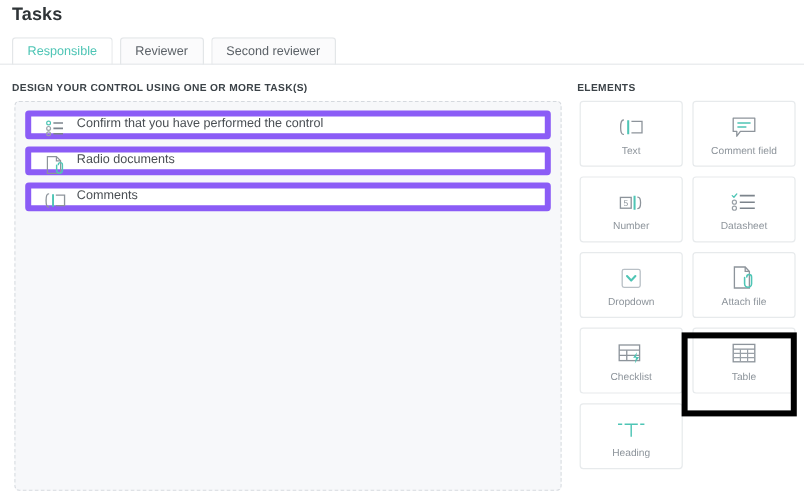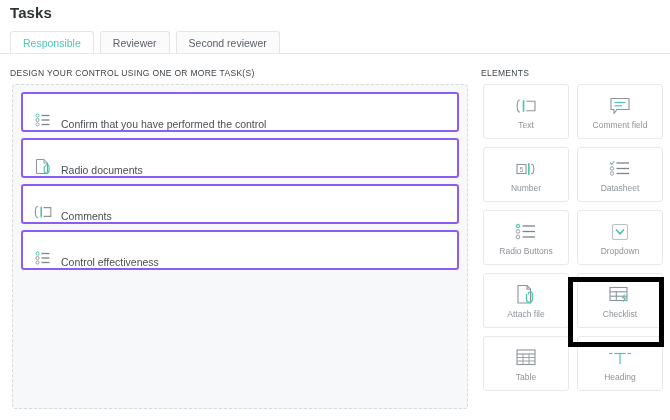--- a/index.html
+++ b/index.html
@@ -62,21 +62,21 @@
     top: 53px;
     width: 670px;
     height: 1px;
     background: #e6e9eb;
   }
 
   
   .section-label {
     position: absolute;
     font-size: 8.5px;
-    font-weight: normal;
+    font-weight: bold;
     color: #3c4348;
     letter-spacing: 0.3px;
   }
   #design-label { left: 10px; top: 68px; }
   #elements-label { left: 481px; top: 68px; }
 
   
   .dropzone {
     position: absolute;
     left: 12px;
@@ -84,26 +84,26 @@
     width: 456px;
     height: 325px;
     box-sizing: border-box;
     background: #f7f8fa;
     border: 1px dashed #d5d9de;
     border-radius: 4px;
     padding: 7px 8px;
   }
   .task-row {
     box-sizing: border-box;
-    height: 40px;
+    height: 24px;
     background: #ffffff;
-    border: 2px solid #8b5cf6;
+    border: 5px solid #8b5cf6;
     border-radius: 3px;
     display: flex;
-    align-items: flex-end;
+    align-items: flex-start;
     padding-left: 10px;
     margin-bottom: 6px;
   }
   .task-icon {
     width: 20px;
     height: 20px;
     flex: 0 0 20px;
     display: flex;
     align-items: center;
     justify-content: center;
@@ -211,33 +211,20 @@
     <span class="task-icon">
       <svg width="20" height="14" viewBox="0 0 20 14">
         <path d="M4.5 1.5 C2.4 1.5 2.4 7 2.4 7 C2.4 7 2.4 12.5 4.5 12.5" fill="none" stroke="#8d949b" stroke-width="1.1" stroke-linecap="round"></path>
         <line x1="8.2" y1="1.8" x2="8.2" y2="12.2" stroke="#4ec5b5" stroke-width="1.6"></line>
         <path d="M10.5 2.6 L17.8 2.6 L17.8 11.4 L10.5 11.4" fill="none" stroke="#8d949b" stroke-width="1.1"></path>
       </svg>
     </span>
     <span class="task-label">Comments</span>
   </div>
 
-  <div class="task-row">
-    <span class="task-icon">
-      <svg width="16" height="16" viewBox="0 0 16 16">
-        <circle cx="2.5" cy="3.5" r="1.6" fill="none" stroke="#4ec5b5" stroke-width="1"></circle>
-        <circle cx="2.5" cy="8" r="1.6" fill="none" stroke="#9aa1a8" stroke-width="1"></circle>
-        <circle cx="2.5" cy="12.5" r="1.6" fill="none" stroke="#9aa1a8" stroke-width="1"></circle>
-        <line x1="6.5" y1="3.5" x2="14.5" y2="3.5" stroke="#7c848c" stroke-width="1.3"></line>
-        <line x1="6.5" y1="8" x2="14.5" y2="8" stroke="#7c848c" stroke-width="1.3"></line>
-        <line x1="6.5" y1="12.5" x2="14.5" y2="12.5" stroke="#7c848c" stroke-width="1.3"></line>
-      </svg>
-    </span>
-    <span class="task-label">Control effectiveness</span>
-  </div>
 
 </div>
 
 <div class="elements-grid">
 
   <div class="element-tile">
     <span class="tile-icon">
       <svg width="28" height="16" viewBox="0 0 28 16">
         <path d="M7.5 2 C5.2 2 5.2 8 5.2 8 C5.2 8 5.2 14 7.5 14" fill="none" stroke="#8d949b" stroke-width="1.1" stroke-linecap="round"></path>
         <line x1="11.5" y1="2.2" x2="11.5" y2="13.8" stroke="#4ec5b5" stroke-width="1.7"></line>
@@ -277,34 +264,20 @@
         <circle cx="3" cy="8.5" r="1.7" fill="none" stroke="#9aa1a8" stroke-width="1"></circle>
         <circle cx="3" cy="13.5" r="1.7" fill="none" stroke="#9aa1a8" stroke-width="1"></circle>
         <line x1="7.5" y1="3" x2="20" y2="3" stroke="#7c848c" stroke-width="1.3"></line>
         <line x1="7.5" y1="8.5" x2="20" y2="8.5" stroke="#7c848c" stroke-width="1.3"></line>
         <line x1="7.5" y1="13.5" x2="20" y2="13.5" stroke="#7c848c" stroke-width="1.3"></line>
       </svg>
     </span>
     <span class="tile-label">Datasheet</span>
   </div>
 
-  <div class="element-tile">
-    <span class="tile-icon">
-      <svg width="22" height="17" viewBox="0 0 22 17">
-        <circle cx="3" cy="3" r="1.8" fill="none" stroke="#4ec5b5" stroke-width="1"></circle>
-        <circle cx="3" cy="3" r="0.7" fill="#4ec5b5"></circle>
-        <circle cx="3" cy="8.5" r="1.8" fill="none" stroke="#9aa1a8" stroke-width="1"></circle>
-        <circle cx="3" cy="14" r="1.8" fill="none" stroke="#9aa1a8" stroke-width="1"></circle>
-        <line x1="7.5" y1="3" x2="20" y2="3" stroke="#7c848c" stroke-width="1.3"></line>
-        <line x1="7.5" y1="8.5" x2="20" y2="8.5" stroke="#7c848c" stroke-width="1.3"></line>
-        <line x1="7.5" y1="14" x2="20" y2="14" stroke="#7c848c" stroke-width="1.3"></line>
-      </svg>
-    </span>
-    <span class="tile-label">Radio Buttons</span>
-  </div>
 
   <div class="element-tile">
     <span class="tile-icon">
       <svg width="22" height="20" viewBox="0 0 22 20">
         <rect x="3.5" y="2.5" width="15" height="15" rx="1.5" fill="none" stroke="#b9c0c6" stroke-width="1.1"></rect>
         <path d="M7.5 8 L11 11.8 L14.5 8" fill="none" stroke="#4ec5b5" stroke-width="1.7" stroke-linecap="round" stroke-linejoin="round"></path>
       </svg>
     </span>
     <span class="tile-label">Dropdown</span>
   </div>

